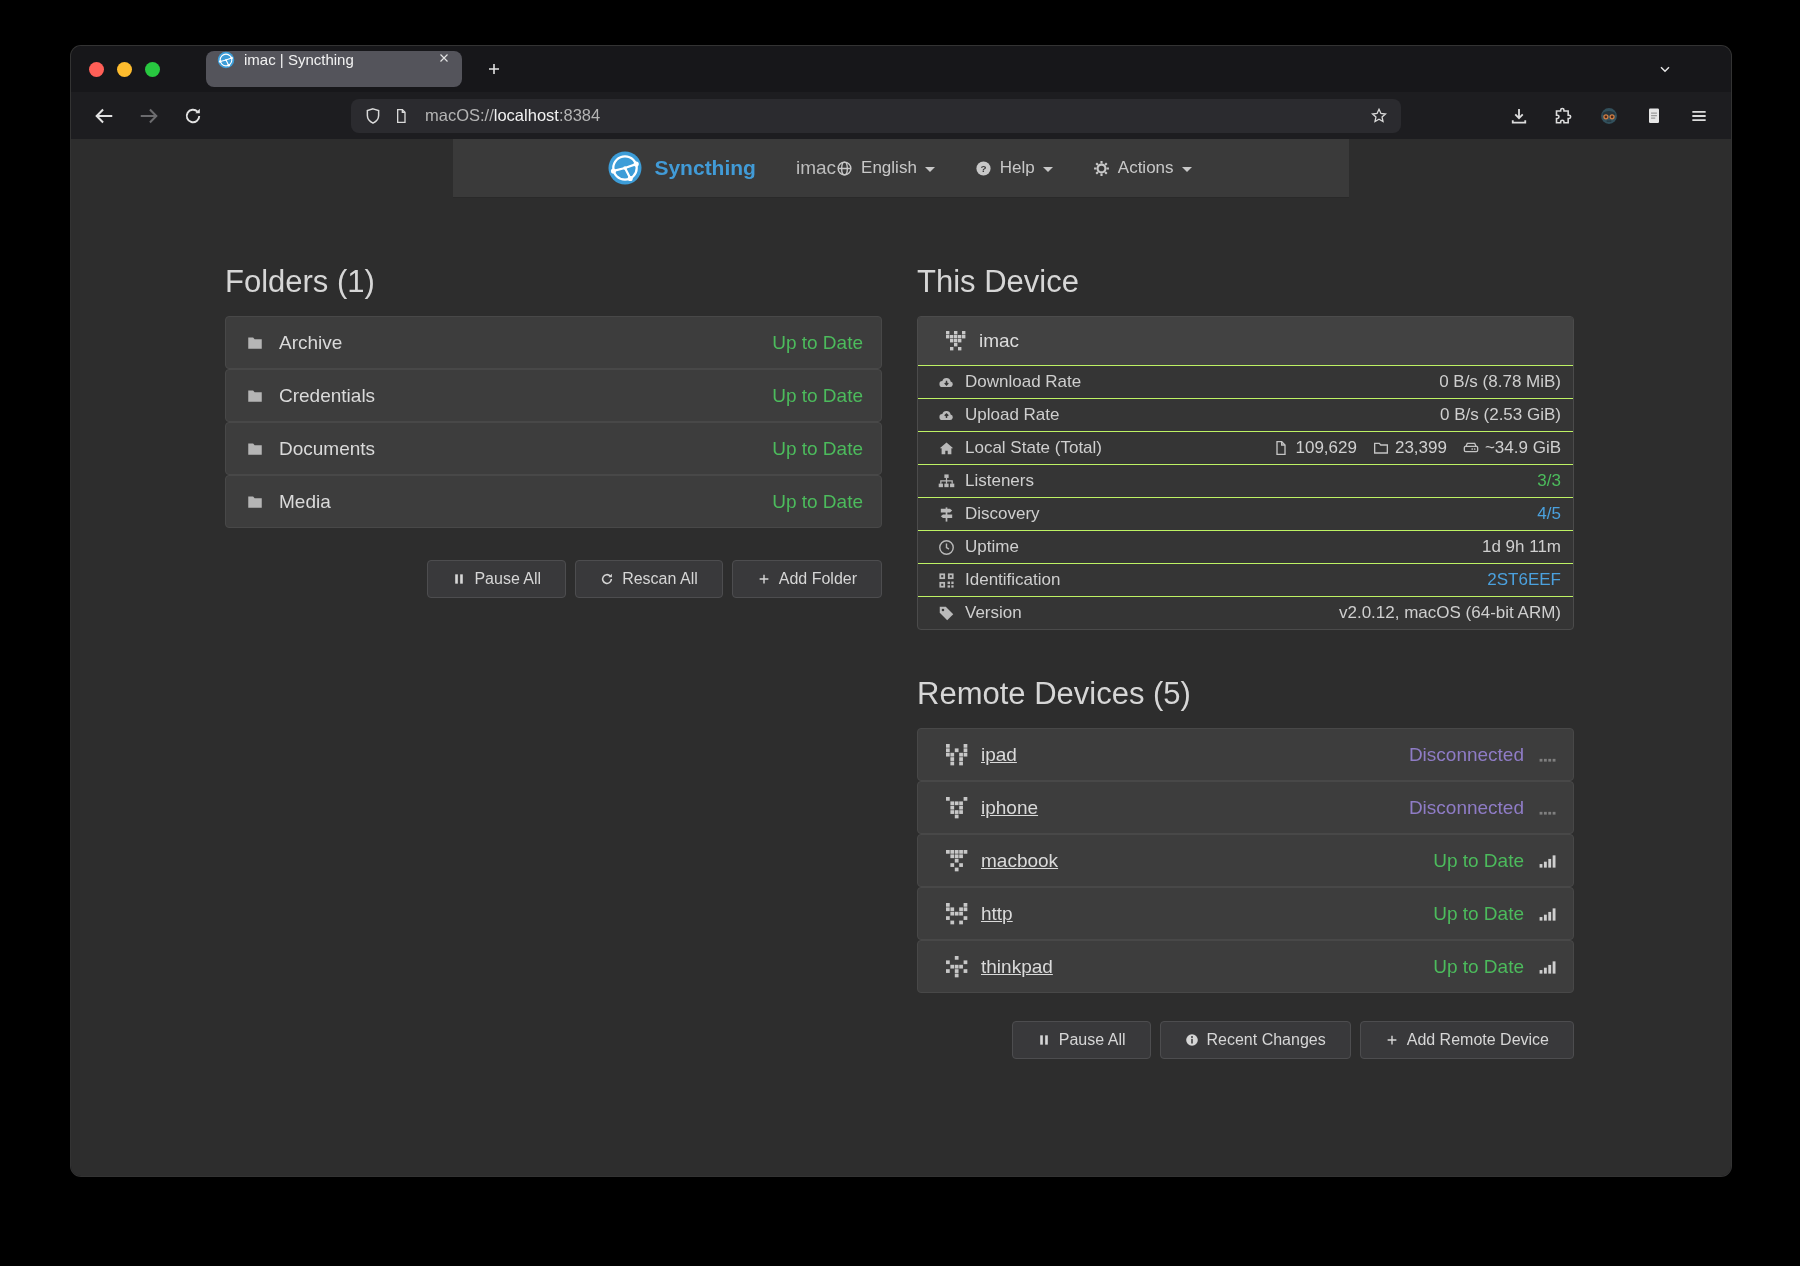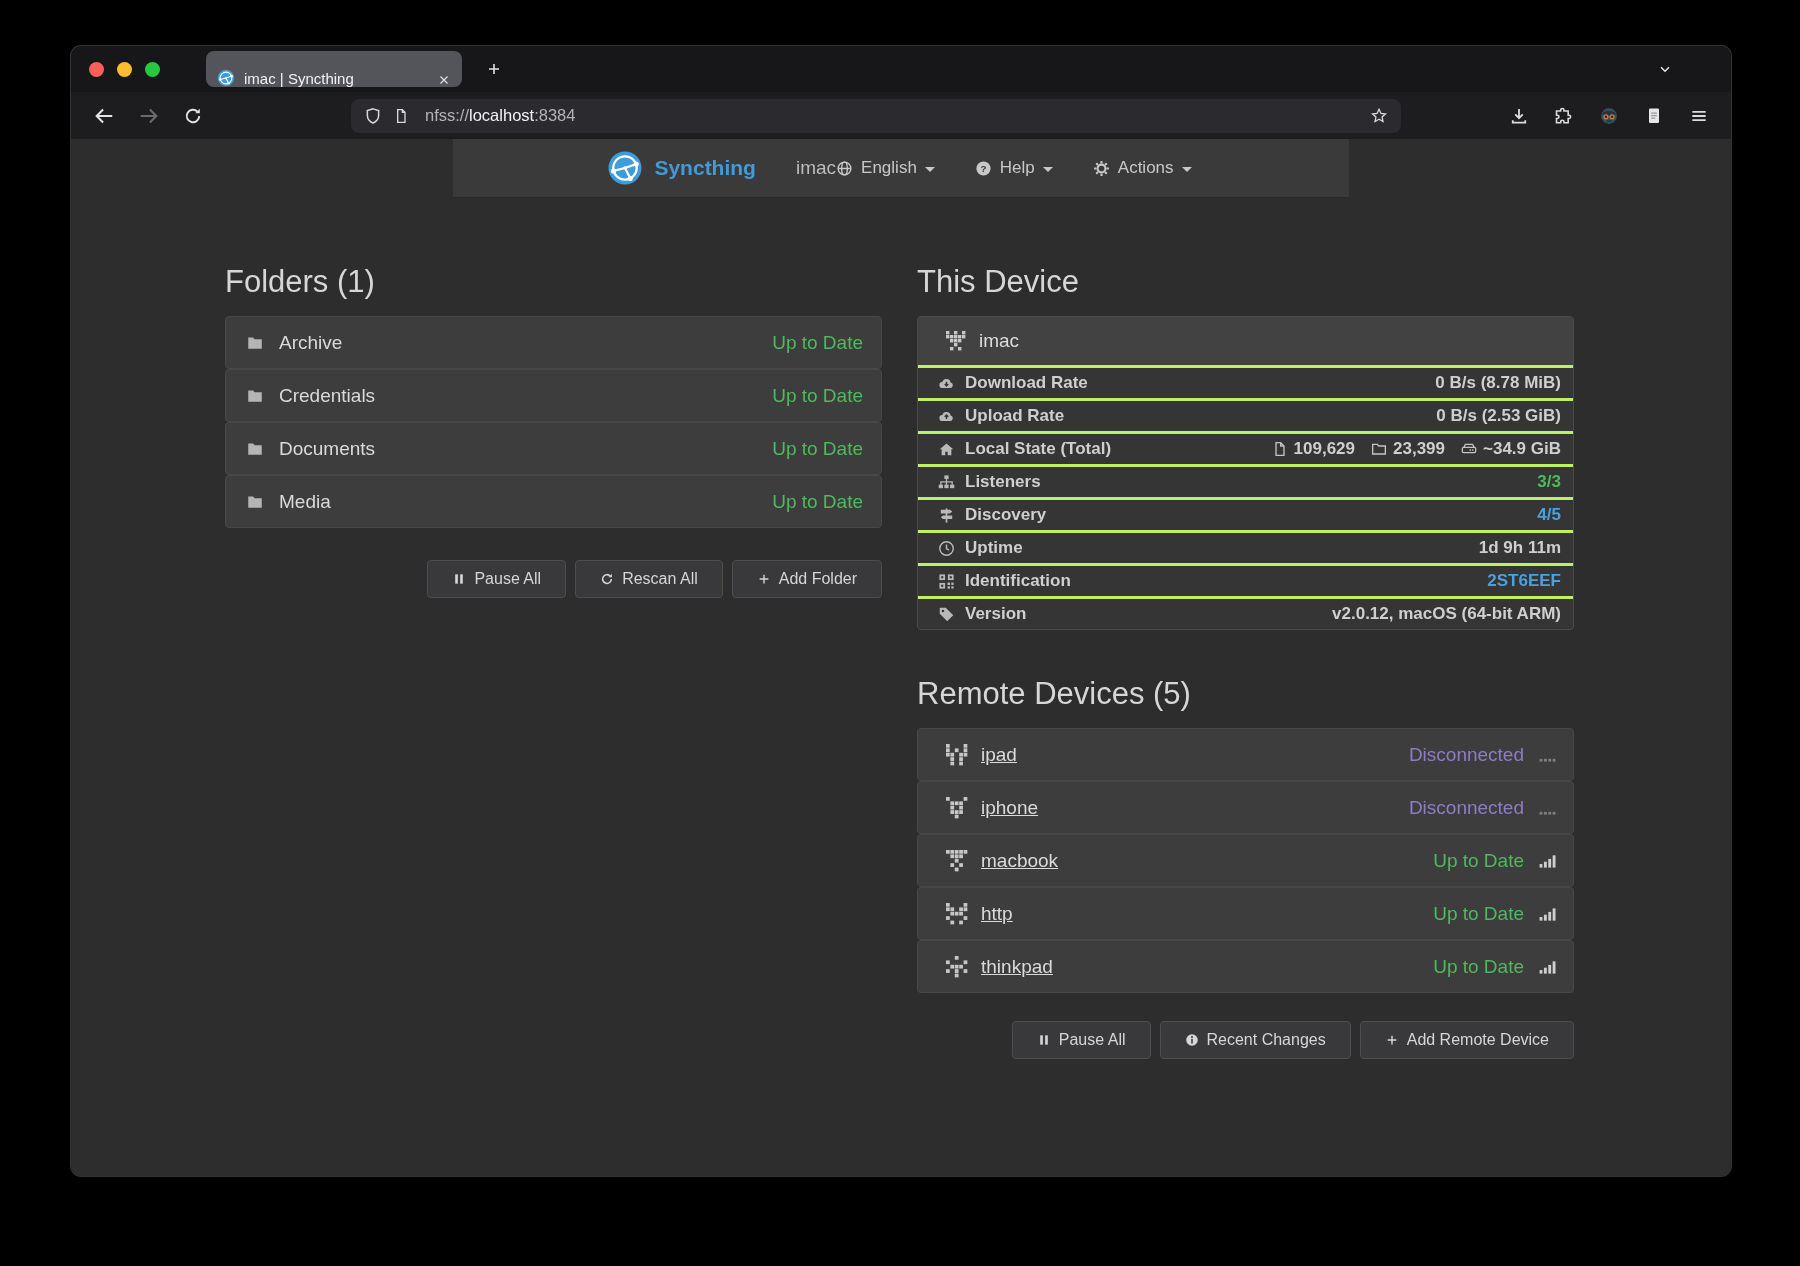--- a/index.html
+++ b/index.html
@@ -3,21 +3,21 @@
 <meta charset="utf-8">
 <style>
   * { margin:0; padding:0; box-sizing:border-box; }
   html,body { width:1800px; height:1266px; background:#000; font-family:"Liberation Sans", sans-serif; overflow:hidden; }
   .window { position:absolute; left:71px; top:46px; width:1660px; height:1130px; border-radius:10px; overflow:hidden; background:#1d1d20; display:flex; flex-direction:column; box-shadow:0 0 0 1px #333; }
 
   
   .tabstrip { height:46px; background:#17171a; display:flex; align-items:center; flex:0 0 auto; }
   .lights { display:flex; gap:13px; padding-left:18px; }
   .light { width:15px; height:15px; border-radius:50%; }
-  .tab { margin-left:46px; width:256px; height:36px; background:#54545b; border-radius:8px; display:flex; align-items:flex-end; padding:0 11px; gap:9px; }
+  .tab { margin-left:46px; width:256px; height:36px; background:#54545b; border-radius:8px; display:flex; align-items:flex-start; padding:0 11px; gap:9px; }
   .tab-title { font-size:15px; color:#f2f2f2; flex:1; white-space:nowrap; overflow:hidden; }
   .ic14 { width:14px; height:14px; } .ic16 { width:16px; height:16px; } .ic18 { width:18px; height:18px; }
   .ic20 { width:20px; height:20px; } .ic22 { width:22px; height:22px; }
   .tab svg, .tabstrip svg { color:#e3e3e3; }
   .newtab { margin-left:24px; color:#dedede; display:flex; }
   .tab-spacer { flex:1; }
   .tab-chevron { margin-right:58px; display:flex; color:#dedede; }
 
   .toolbar { height:47px; background:#1d1d20; display:flex; align-items:center; padding:0 16px; flex:0 0 auto; }
   .nav-group { display:flex; gap:23px; margin-left:6px; align-items:center; color:#e2e2e2; }
@@ -56,21 +56,21 @@
 
   .btn-row { display:flex; justify-content:flex-end; gap:9px; margin-top:32px; }
   .btn { height:38px; background:#39393b; border:1px solid #4d4d4f; border-radius:4px; color:#d6d6d6; font-size:16px; display:flex; align-items:center; gap:8px; padding:0 24px; cursor:pointer; }
   .btn svg { width:14px; height:14px; }
 
   .panel { border:1px solid #4b4b4b; border-radius:4px; overflow:hidden; background:#353535; }
   .panel-head { height:48px; background:#424242; display:flex; align-items:center; padding:0 28px; }
   .identicon { width:20px; height:20px; flex:0 0 auto; }
   .device-row .identicon { width:22px; height:22px; }
   .panel-head .pname { margin-left:13px; font-size:19px; color:#dcdcdc; }
-  .trow { height:33px; display:flex; align-items:center; padding:0 12px 0 20px; border-top:3px solid #bef264;font-weight:bold; }
+  .trow { height:33px; display:flex; align-items:center; padding:0 12px 0 20px; border-top:1px solid #bef264; }
   .trow .ric { width:17px; height:17px; color:#b9b9b9; flex:0 0 auto; }
   .tlabel { margin-left:10px; font-size:17px; color:#cfcfcf; }
   .tval { margin-left:auto; font-size:17px; color:#cfcfcf; display:flex; align-items:center; gap:6px; }
   .tval svg { width:16px; height:16px; color:#c4c4c4; }
   .ls-group { display:flex; align-items:center; gap:6px; margin-left:16px; }
   .t-green { color:var(--success_green); } .t-blue { color:var(--link_blue); }
   a.ident-link { color:var(--link_blue); text-decoration:none; cursor:pointer; }
   .device-row { padding:0 16px 0 28px; }
   .device-row .row-name { margin-left:13px;text-decoration:underline; }
 </style>
@@ -301,21 +301,21 @@
           <use href="#sym-reload"></use>
         </svg>
     </div>
     <div class="urlbar">
       <svg class="ic18">
           <use href="#sym-shield"></use>
         </svg>
       <svg class="ic16">
           <use href="#sym-page"></use>
         </svg>
-      <span class="url-text"><span>nfss://</span><span class="url-host">localhost</span><span>:8384</span></span>
+      <span class="url-text"><span>macOS://</span><span class="url-host">localhost</span><span>:8384</span></span>
       <span class="spacer"></span>
       <svg class="ic18">
           <use href="#sym-star"></use>
         </svg>
     </div>
     <div class="right-ics">
       <svg class="ic20">
           <use href="#sym-download"></use>
         </svg>
       <svg class="ic20">

